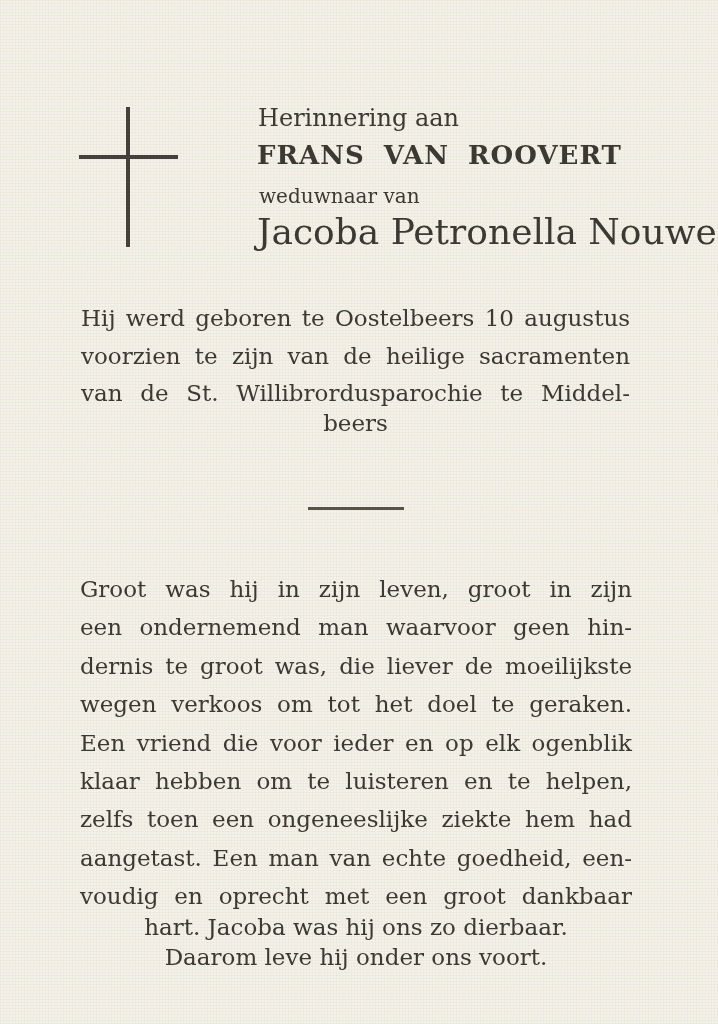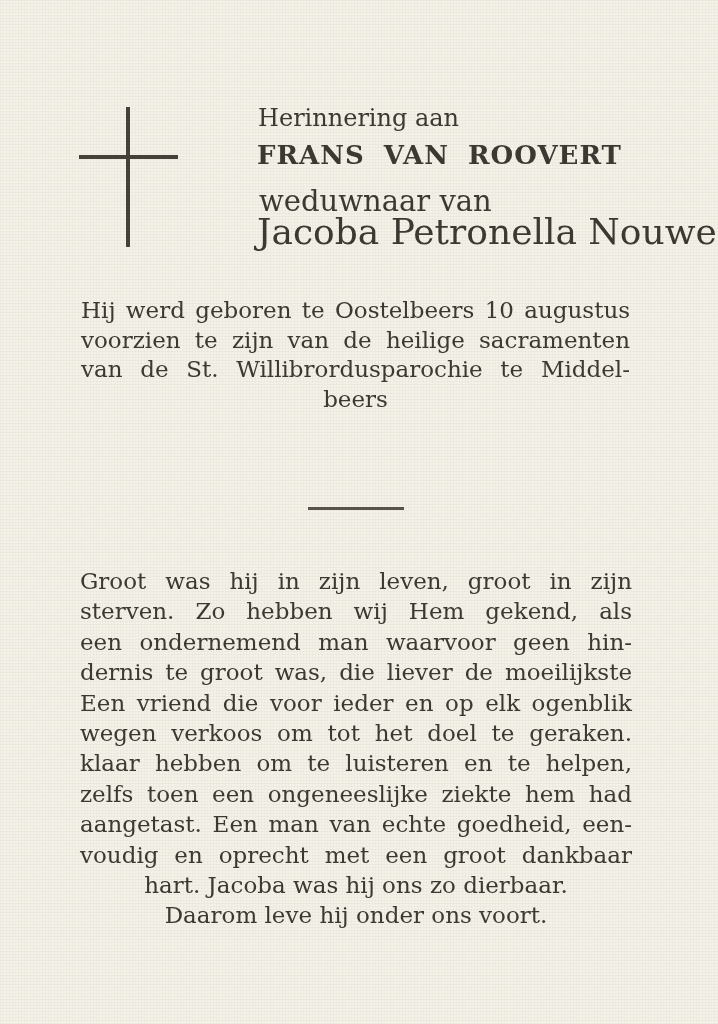--- a/index.html
+++ b/index.html
@@ -29,29 +29,29 @@
   .cross .h {
     position: absolute; left: 79px; top: 155px;
     width: 99px; height: 4px; background: #45413a;
   }
 
   
   .hl { position: absolute; white-space: nowrap; }
   .hl1 { left: 258px; top: 104px; font-size: 24px; }
   .hl2 { left: 257px; top: 140px; font-size: 26px; font-weight: bold;
          letter-spacing: 1px; word-spacing: 9px; text-align: right; }
-  .hl3 { left: 259px; top: 184px; font-size: 29px; }
+  .hl3 { left: 259px; top: 184px; font-size: 20px; }
   .hl4 { left: 257px; top: 211px; font-size: 36px; }
 
   
   .para { position: absolute; font-size: 23px; }
   .p1 { left: 81px; top: 296px; width: 549px; line-height: 29.5px; }
   .p2 { left: 80px; top: 566px; width: 552px; line-height: 30.4px; }
   .para .line { text-align: center; }
-  .para .line.just { text-align: justify; text-align-last: justify; }
+  .para .line.just { text-align: justify; text-align-last: justify; margin-top: 8px; }
 
   .divider {
     position: absolute; left: 308px; top: 507px;
     width: 96px; height: 3px; background: #57534b;
   }
 </style>
 </head>
 <body>
 
 <div class="card">
@@ -70,25 +70,24 @@
       <div class="line just">Hij werd geboren te Oostelbeers 10 augustus</div>
       <div class="line just">voorzien te zijn van de heilige sacramenten</div>
       <div class="line just">van de St. Willibrordusparochie te Middel-</div>
       <div class="line">beers</div>
     </div>
 
   <div class="divider"></div>
 
   <div class="para p2">
       <div class="line just">Groot was hij in zijn leven, groot in zijn</div>
-      <div class="line just">sterven. Zo hebben wij Hem gekend, als</div>
       <div class="line just">een ondernemend man waarvoor geen hin-</div>
       <div class="line just">dernis te groot was, die liever de moeilijkste</div>
+      <div class="line just">wegen verkoos om tot het doel te geraken.</div>
       <div class="line just">Een vriend die voor ieder en op elk ogenblik</div>
-      <div class="line just">wegen verkoos om tot het doel te geraken.</div>
       <div class="line just">klaar hebben om te luisteren en te helpen,</div>
       <div class="line just">zelfs toen een ongeneeslijke ziekte hem had</div>
       <div class="line just">aangetast. Een man van echte goedheid, een-</div>
       <div class="line just">voudig en oprecht met een groot dankbaar</div>
       <div class="line">hart. Jacoba was hij ons zo dierbaar.</div>
       <div class="line">Daarom leve hij onder ons voort.</div>
     </div>
 
 </div>
 

